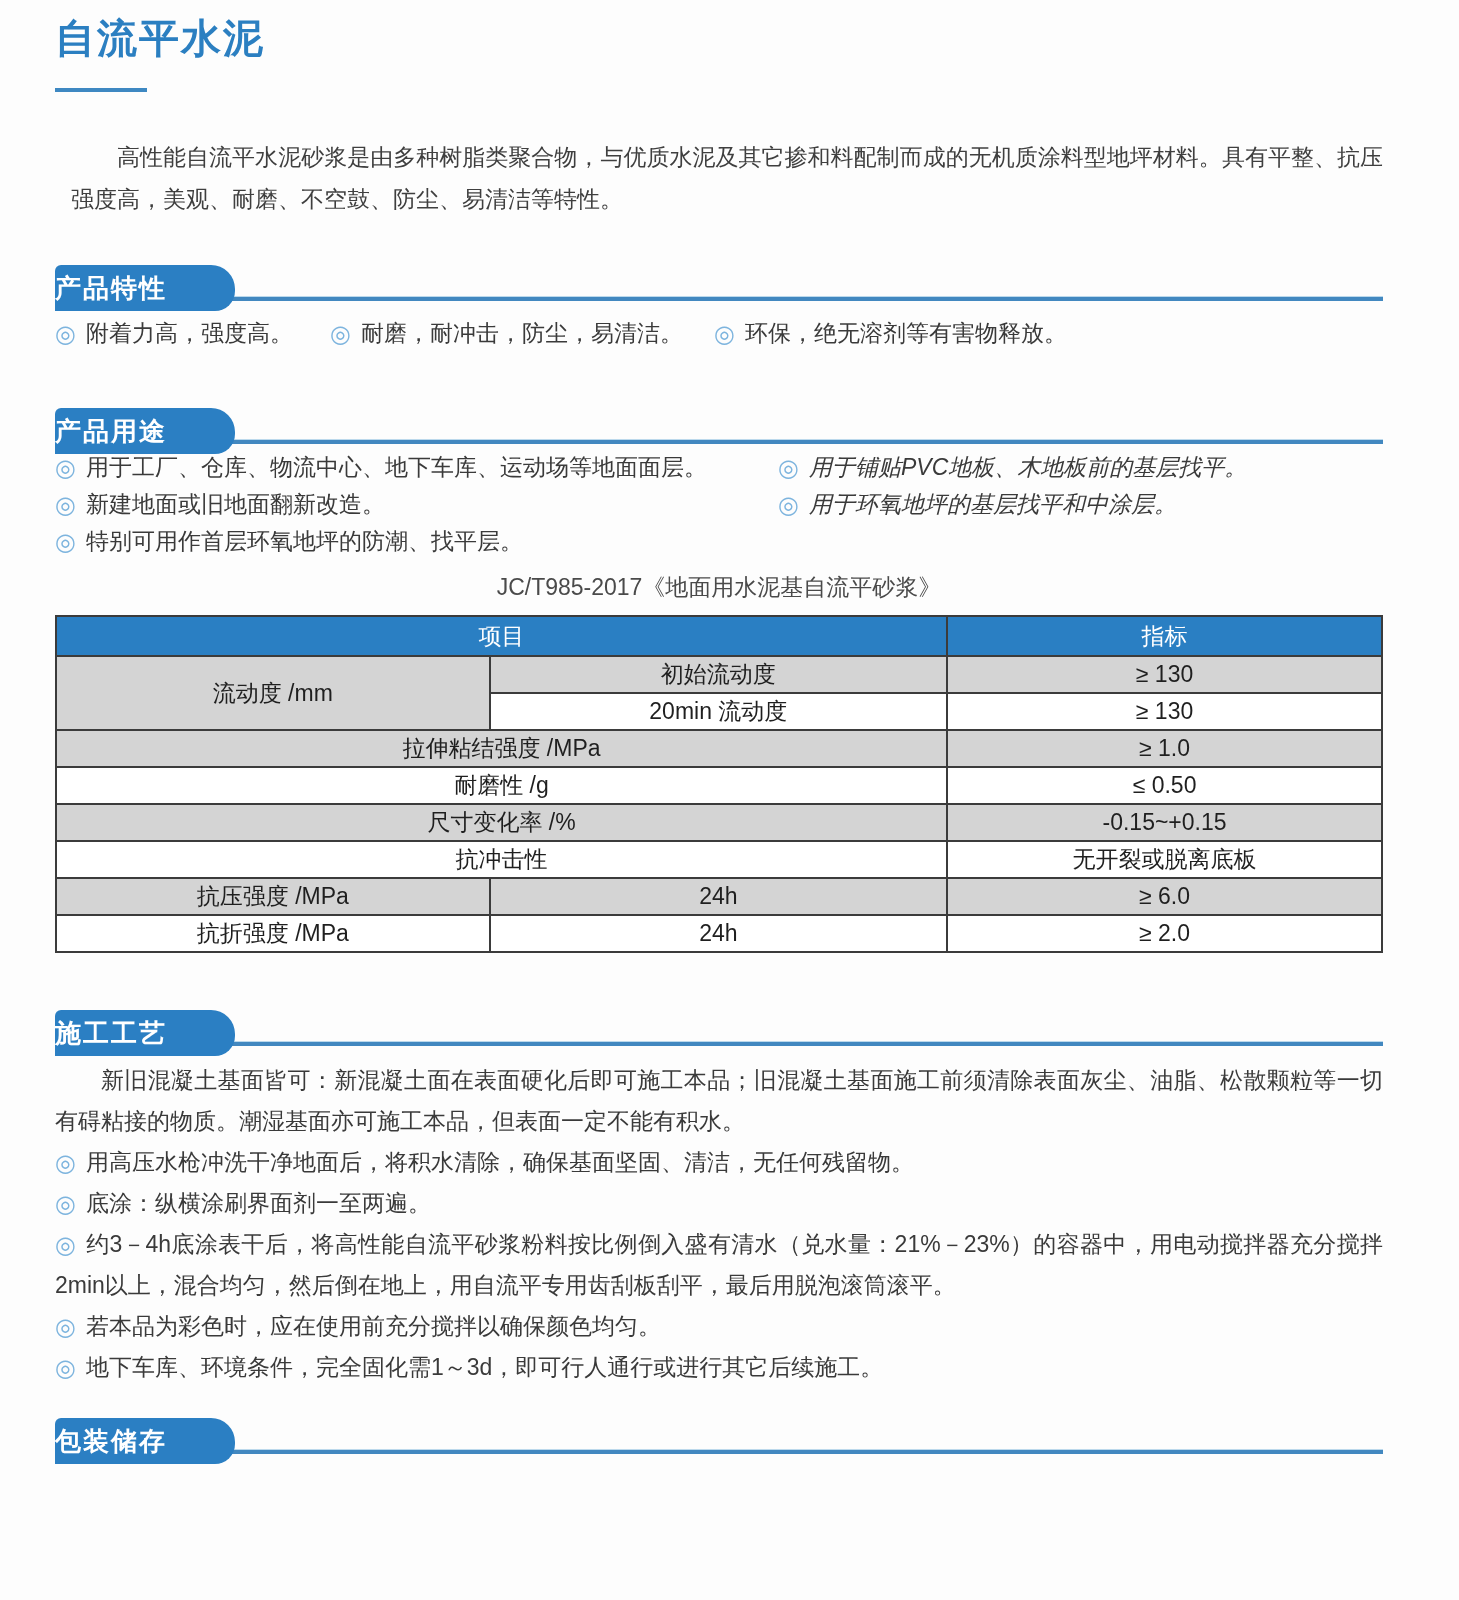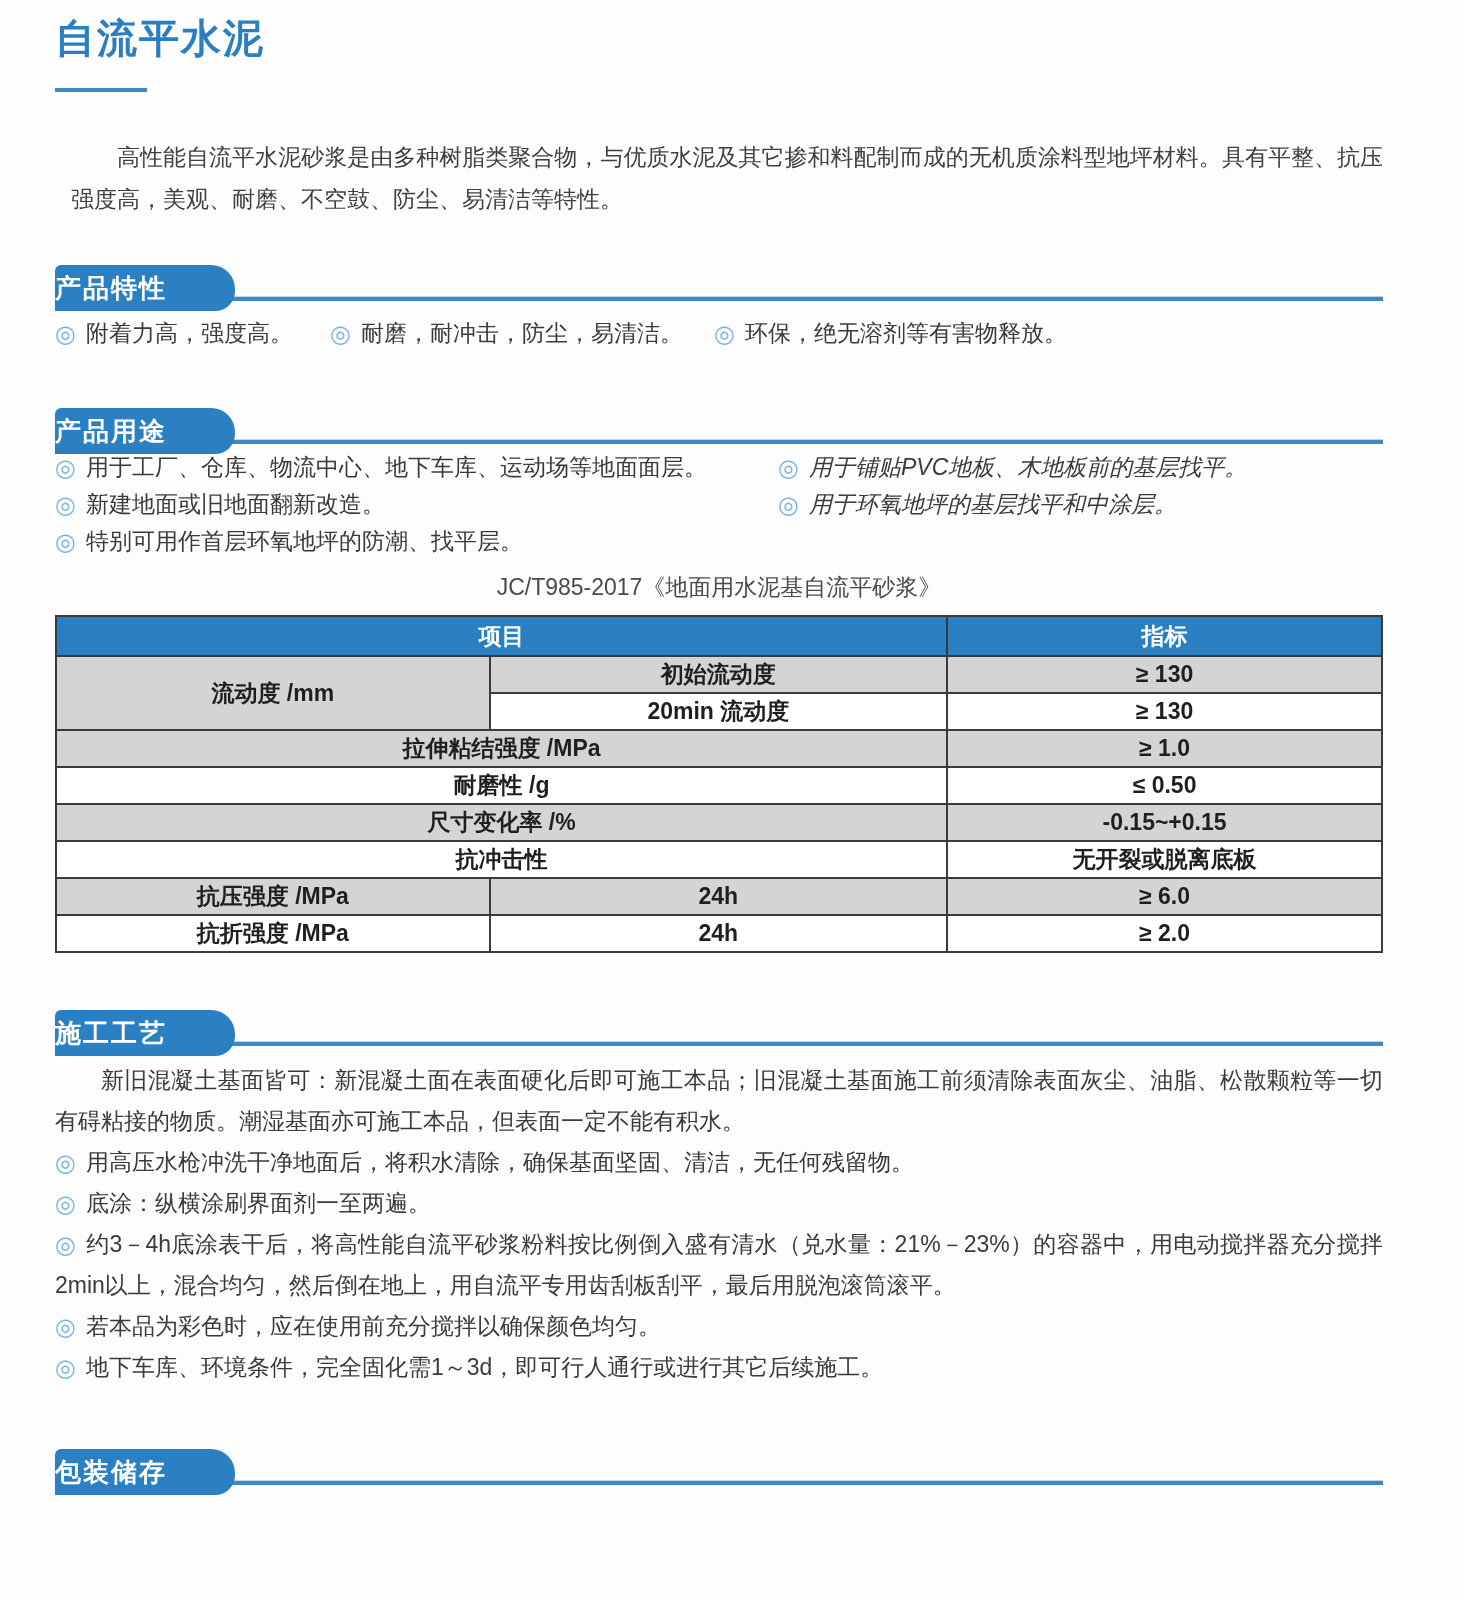--- a/index.html
+++ b/index.html
@@ -109,21 +109,21 @@
   .spec-table col.cB { width:34.5%; }
   .spec-table col.cC { width:32.8%; }
   .spec-table th, .spec-table td {
     border:2px solid #3b3b3b;
     text-align:center;
     vertical-align:middle;
     font-size:23px;
     padding:0 6px;
     height:37px;
     color:#1f1f1f;
-    font-weight:bold;
+    font-weight:normal;
   }
   .spec-table thead th {
     background:#2a7fc3;
     color:#ffffff;
     height:40px;
   }
   .spec-table .gray { background:#d4d4d4; }
   .spec-table td.white { background:#ffffff; }
 
   
@@ -132,21 +132,21 @@
     margin-top:14px;
     font-size:23px;
     line-height:41px;
     text-align:justify;
     color:#3a3a3a;
   }
   .process-intro { text-indent:2em; }
   .process-step { }
 
   
-  .packaging-head { margin-top:51px; }
+  .packaging-head { margin-top:20px; }
   .packaging-body {
     margin-top:16px;
     font-size:23px;
     line-height:40px;
     color:#3a3a3a;
   }
 </style>
 </head>
 <body>
 

